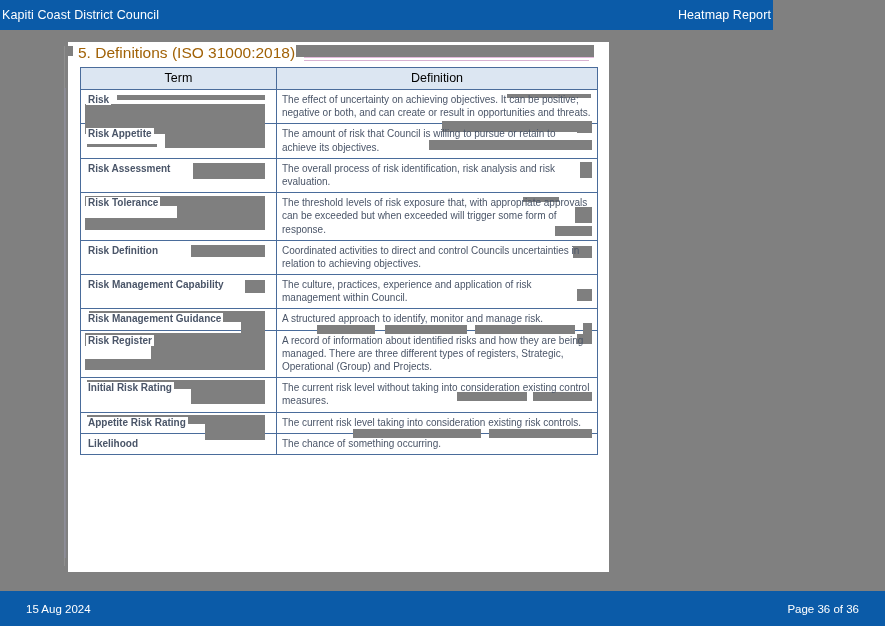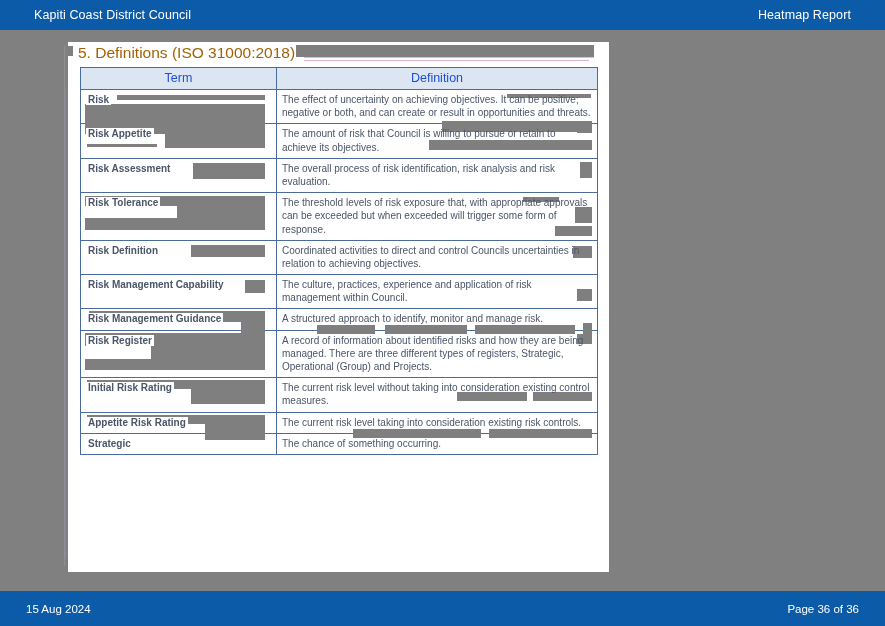--- a/index.html
+++ b/index.html
@@ -12,28 +12,28 @@
     background: #808080;
     font-family: "Liberation Sans", sans-serif;
     overflow: hidden;
     position: relative;
   }
 
   
   .topbar {
     position: absolute;
     left: 0; top: 0;
-    width: 885px;
+    width: 773px;
     height: 30px;
     background: #0b5ba8;
     display: flex;
     align-items: center;
     justify-content: space-between;
     box-sizing: border-box;
-    padding: 0 34px;
+    padding: 0 2px;
   }
   .topbar .title-left,
   .topbar .title-right {
     color: #ffffff;
     font-size: 12.5px;
     letter-spacing: 0.1px;
     white-space: nowrap;
   }
 
   
@@ -116,21 +116,21 @@
     table-layout: fixed;
   }
   table.deftable th,
   table.deftable td {
     border: 1.6px solid #4a6c9b;
     vertical-align: top;
     box-sizing: border-box;
   }
   table.deftable th {
     background: #dce6f2;
-    color: #1d4ed8;
+    color: #000000;
     font-weight: normal;
     font-size: 12.5px;
     text-align: center;
     padding: 3px 4px 4px;
   }
   table.deftable td {
     color: #4a5568;
     font-size: 10px;
     line-height: 1.32;
     padding: 3px 5px 4px;
@@ -322,21 +322,21 @@
         <td class="def">
           <span class="def-text">The current risk level taking into consideration existing risk controls.</span>
           <span class="art" style="left:76px; top:16px; width:128px; height:9px;"></span>
           <span class="art" style="left:212px; top:16px; width:103px; height:9px;"></span>
         </td>
       </tr>
 
 
       <tr>
         <td class="term">
-          <span class="term-text">Strategic</span>
+          <span class="term-text">Likelihood</span>
         </td>
         <td class="def">
           <span class="def-text">The chance of something occurring.</span>
         </td>
       </tr>
 
 
     </tbody>
   </table>
 </div>

